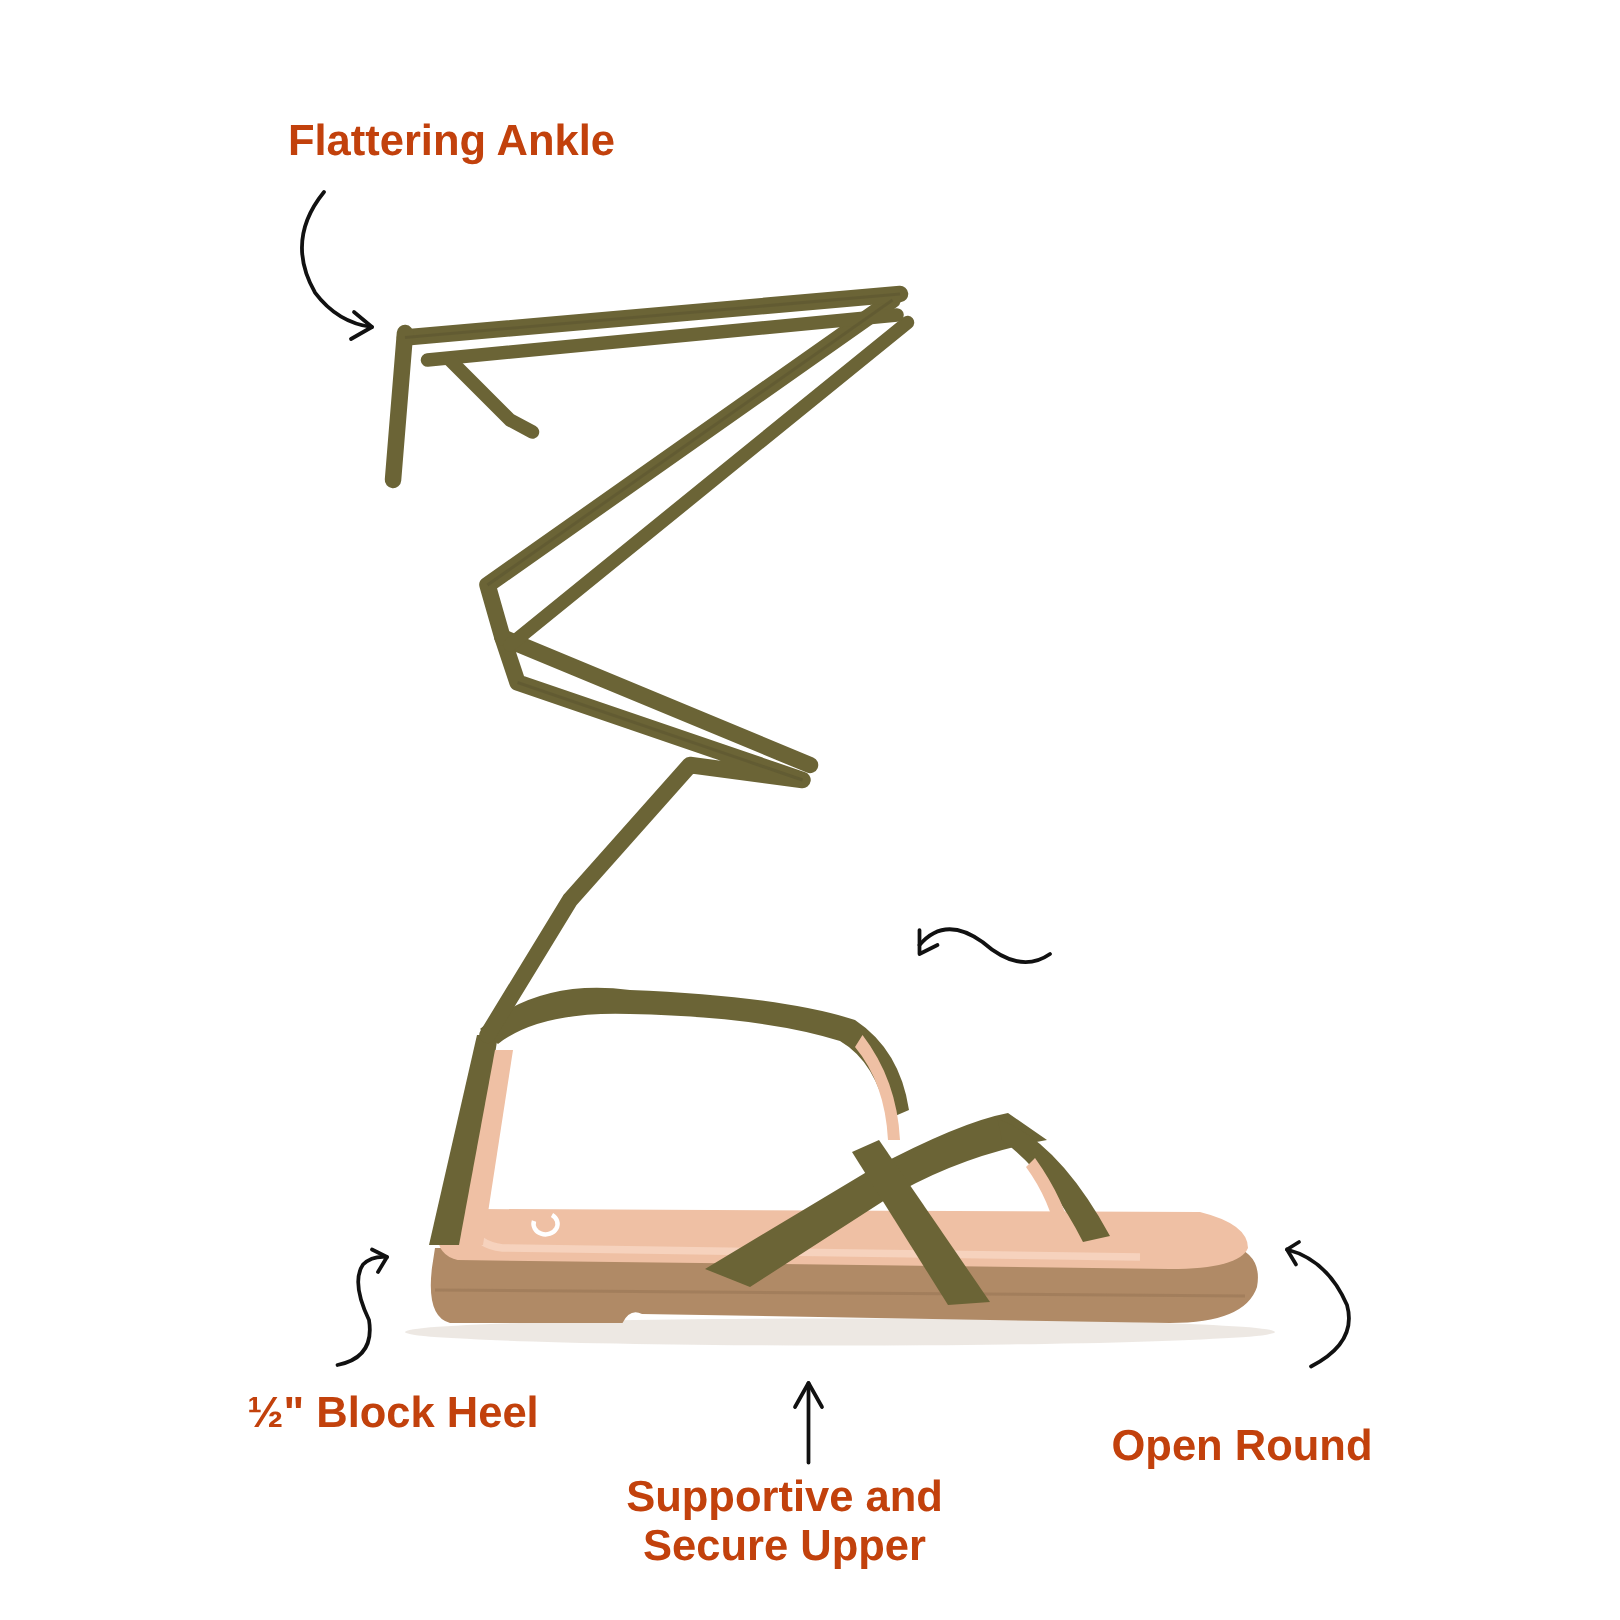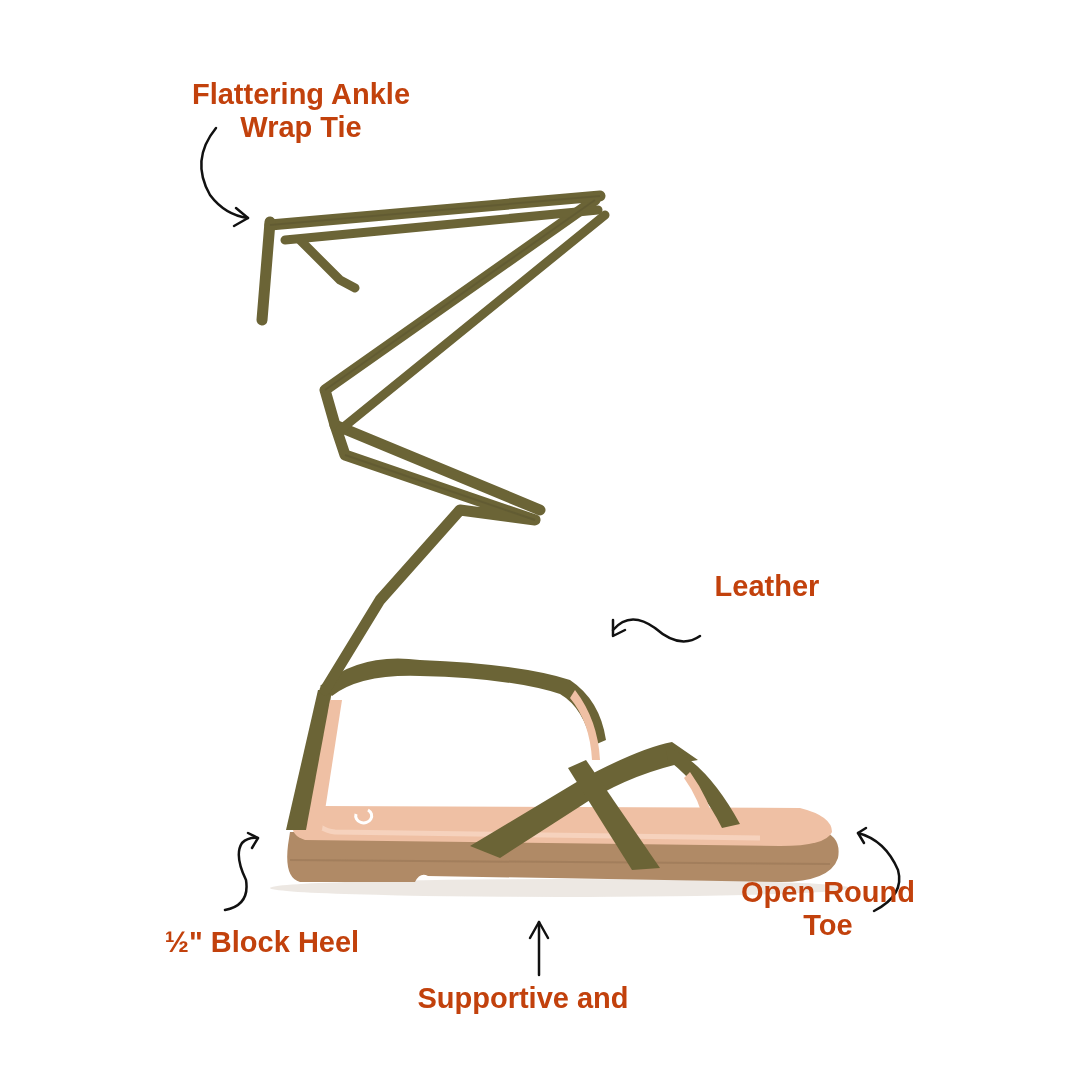--- a/index.html
+++ b/index.html
@@ -80,33 +80,31 @@
       <path d="M539 975 L539 922"></path>
       <path d="M530 938 L539 922 L548 938"></path>
 
       <path d="M874 911 Q905 895 898 870 Q885 840 858 833"></path>
       <path d="M866 828 L858 833 L864 843"></path>
     </g>
   </svg>
 
   <div class="callout-label" style="left:188px; top:78px; width:226px;">
     <span>Flattering Ankle</span>
-    <span>Wrap Tie</span>
   </div>
 
   <div class="callout-label" style="left:668px; top:570px; width:198px;">
-    <span>Leather</span>
   </div>
 
   <div class="callout-label" style="left:160px; top:926px; width:204px;">
     <span>½" Block Heel</span>
   </div>
 
   <div class="callout-label" style="left:413px; top:982px; width:220px;">
     <span>Supportive and</span>
+    <span>Secure Upper</span>
   </div>
 
-  <div class="callout-label" style="left:738px; top:876px; width:180px;">
+  <div class="callout-label" style="left:738px; top:948px; width:180px;">
     <span>Open Round</span>
-    <span>Toe</span>
   </div>
 
 </div>
 
 </body></html>

